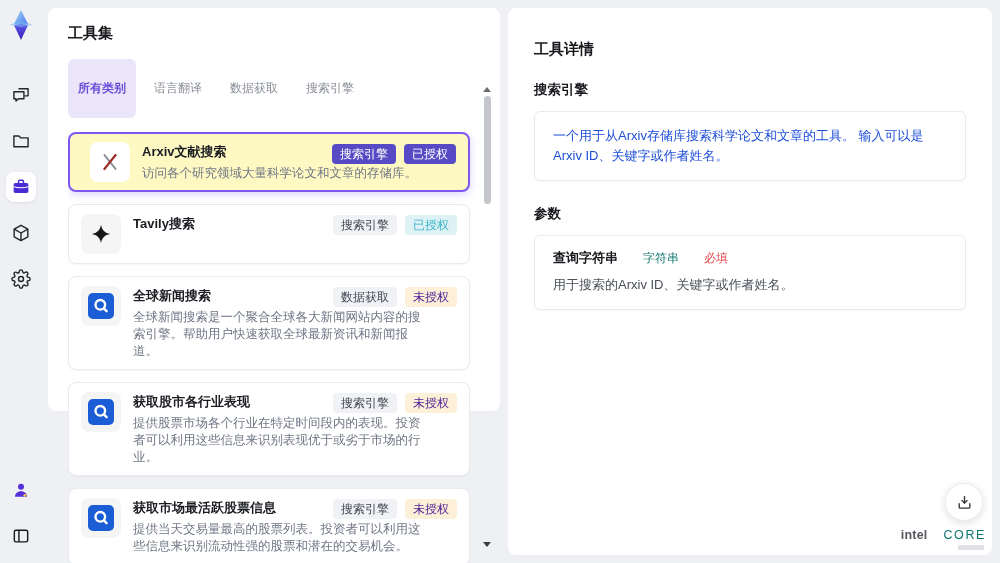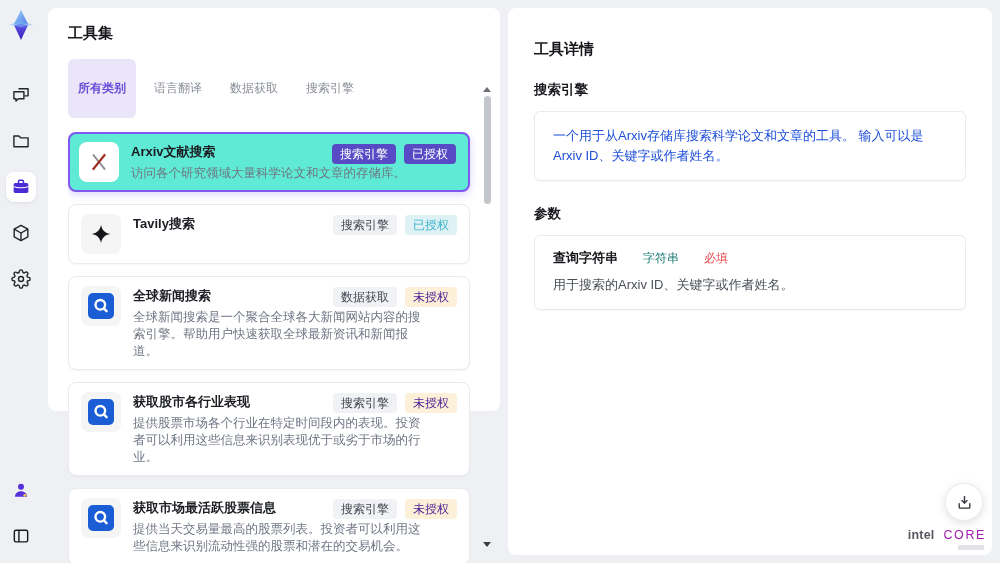--- a/index.html
+++ b/index.html
@@ -36,22 +36,22 @@
   }
   .tab.active { background:#eae5f9; color:#6a4cd8; font-weight:700; }
   .tool-list { position:relative; height:452px; overflow:hidden; padding-right:16px; }
   .tool-card {
     position:relative; display:flex; gap:12px; align-items:flex-start;
     border:1px solid #e9eaee; border-radius:8px;
     padding:9px 12px; margin-bottom:12px; background:#fff;
     box-shadow:0 1px 2px rgba(25,28,35,.04); cursor:pointer;
   }
   .tool-card.selected {
-    border:2px solid #7e57f0; background:#5eead4;
-    box-shadow:0 2px 8px rgba(126,87,240,.28); padding:8px 9px;
+    border:2px solid #7e57f0; background:#fef9c3;
+    box-shadow:0 2px 8px rgba(126,87,240,.28); padding:8px 20px;
   }
   .tool-icon {
     width:40px; height:40px; border-radius:8px; background:#f5f5f6;
     display:flex; align-items:center; justify-content:center; flex:0 0 40px;
   }
   .tool-card.selected .tool-icon { background:#fff; }
   .tool-body { flex:1; min-width:0; }
   .tool-title { font-size:13px; font-weight:700; line-height:20px; color:#1b1d22; }
   .tool-desc {
     font-size:12.5px; color:#6f7684; line-height:17px; margin-top:3px;
@@ -94,21 +94,21 @@
   .fab {
     position:absolute; right:17px; bottom:42px; width:38px; height:38px;
     border-radius:50%; background:#fff; border:1px solid #eceef1;
     box-shadow:0 2px 8px rgba(0,0,0,.13);
     display:flex; align-items:center; justify-content:center; cursor:pointer;
   }
   .fab svg { width:19px; height:19px; }
   .brand { position:absolute; right:14px; bottom:13px; text-align:right; line-height:13px; }
   .brand .row { font-size:12.5px; color:#55595f; white-space:nowrap; }
   .brand .intel { font-weight:700; letter-spacing:.2px; }
-  .brand .core { font-weight:400; letter-spacing:1.6px; margin-left:9px; color:#a21caf; }
+  .brand .core { font-weight:400; letter-spacing:1.6px; margin-left:16px; color:#0f766e; }
   .brand .sub { width:26px; height:5px; background:#e0e2e6; border-radius:1px; margin:3px 2px 0 auto; }
 </style>
 </head>
 <body>
 
 <nav class="rail">
   <svg class="logo" viewBox="0 0 26 30">
     <defs>
       <linearGradient id="lgTop" x1="0" y1="0" x2="1" y2="1">
         <stop offset="0" stop-color="#9fd8f7"></stop>

